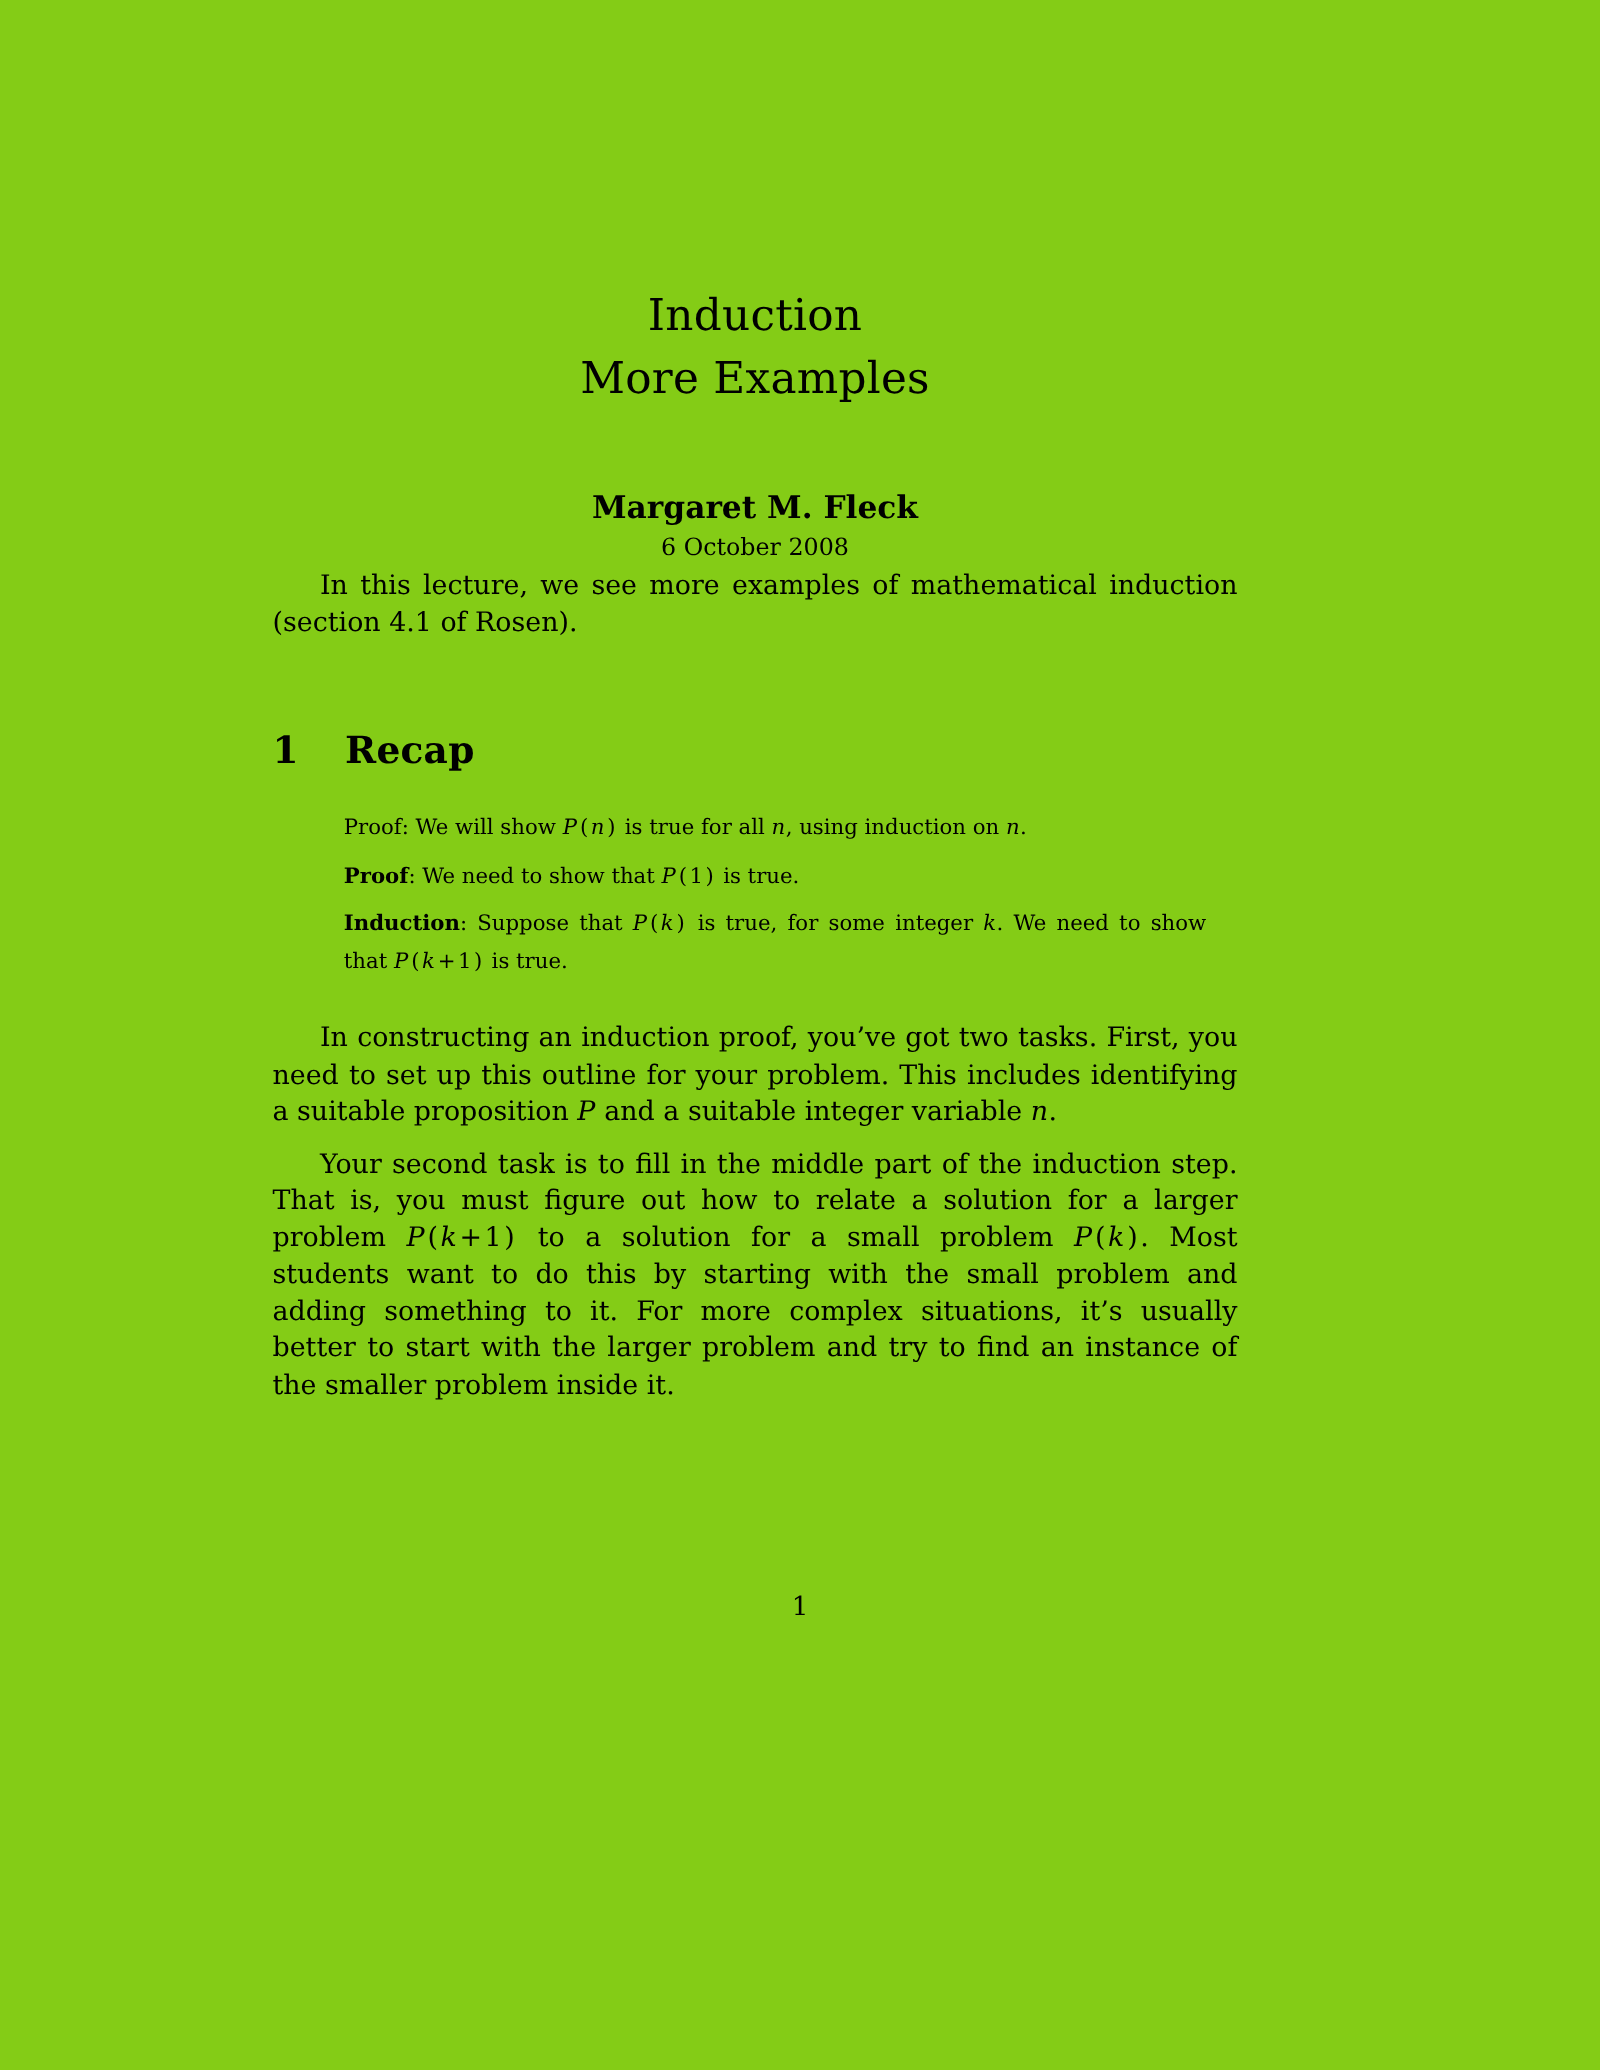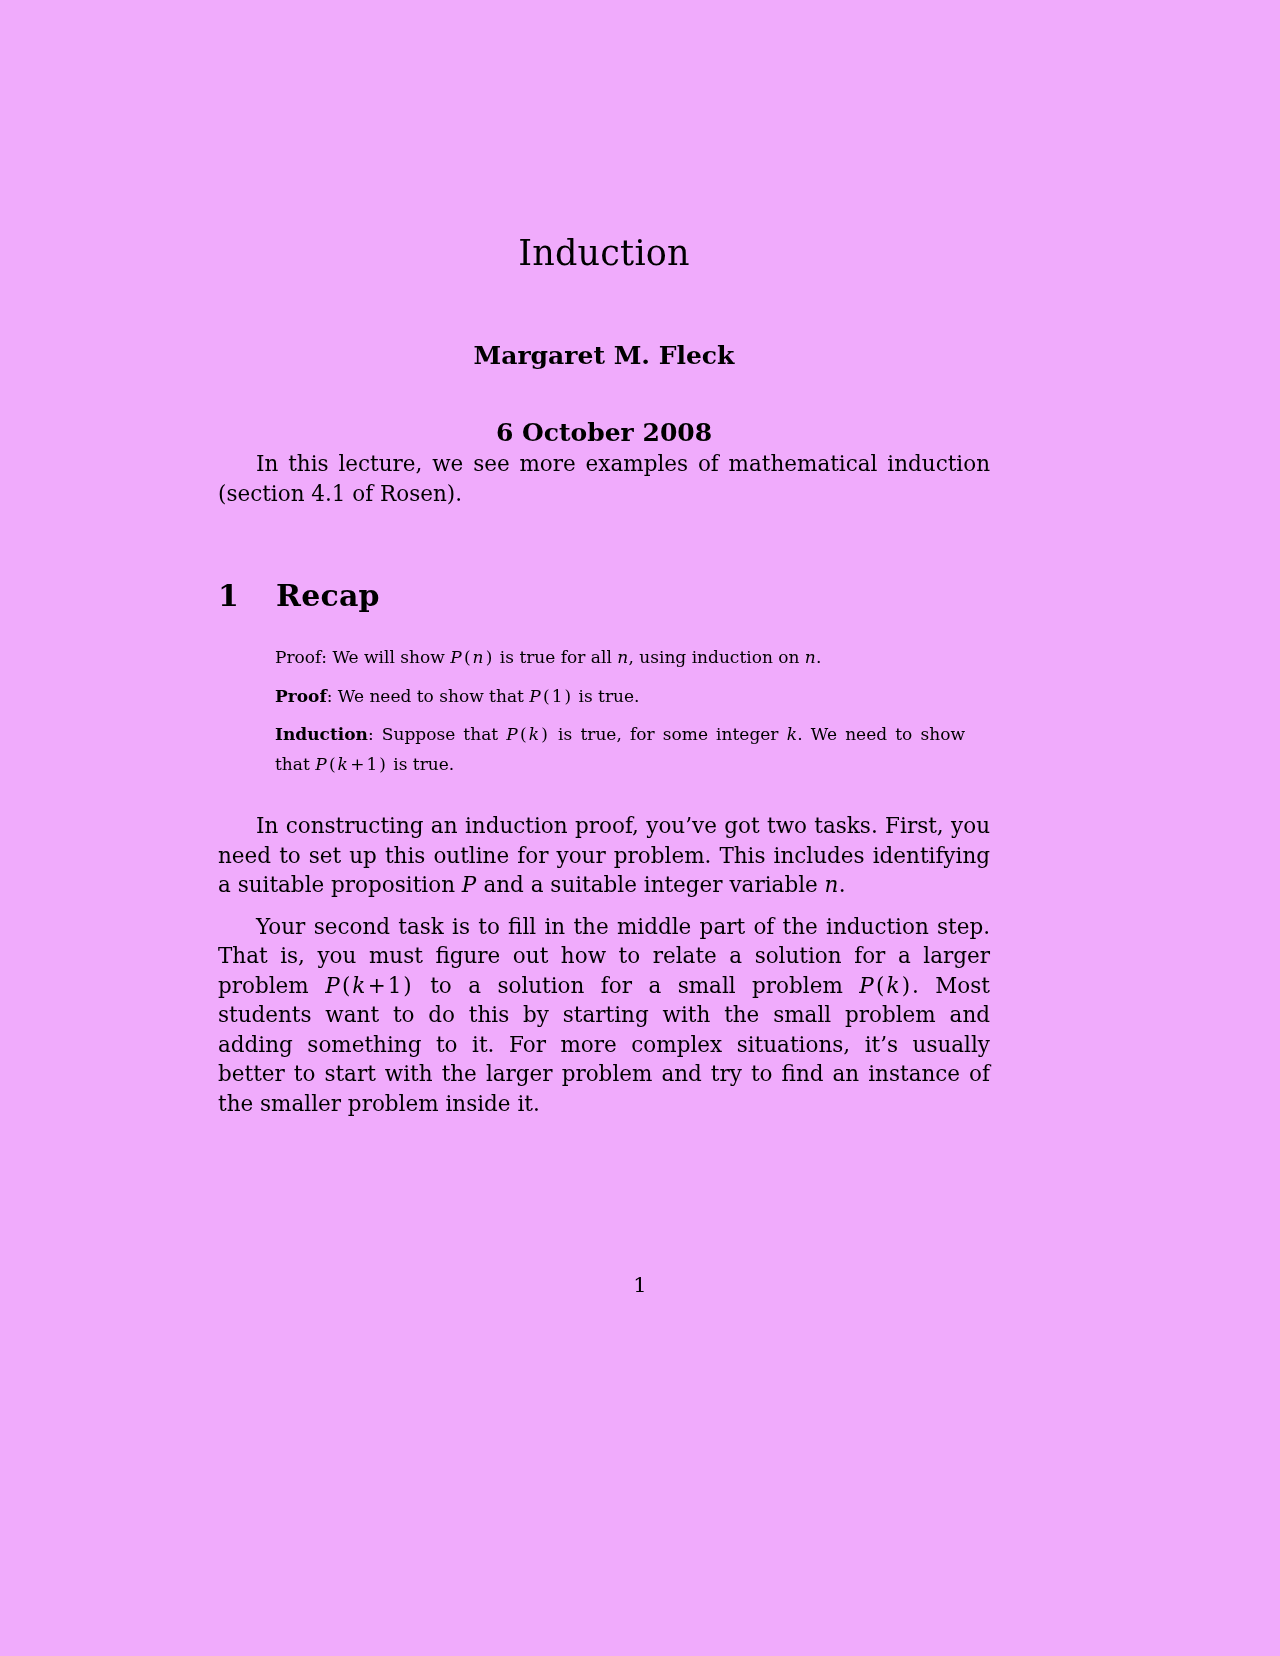--- a/index.html
+++ b/index.html
@@ -4,21 +4,21 @@
 <style>
   html, body {
     margin: 0;
     padding: 0;
     background: #ffffff;
   }
   .page {
     position: relative;
     width: 1280px;
     height: 1656px;
-    background: #f0abfc;
+    background: #84cc16;
     margin: 0 auto;
     font-family: "DejaVu Serif", "Liberation Serif", serif;
     color: #000000;
     overflow: hidden;
   }
   .content {
     position: absolute;
     left: 218px;
     top: 0;
     width: 772px;
@@ -34,24 +34,22 @@
     letter-spacing: 0.2px;
     font-weight: normal;
   }
   .author {
     margin-top: 62px;
     font-size: 25px;
     line-height: 32px;
     font-weight: bold;
   }
   .date {
-    margin-top: 45px;
-    font-size: 25px;
+    font-size: 19px;
     line-height: 32px;
-    font-weight: bold;
   }
   
   .body-par {
     font-size: 21.5px;
     line-height: 29.5px;
     text-align: justify;
     text-justify: inter-word;
     margin: 0;
     hyphens: none;
   }
@@ -123,20 +121,21 @@
   }
 </style>
 </head>
 <body>
 
 <div class="page">
   <div class="content">
 
     <div class="title-block">
       <div class="doc-title-line">Induction</div>
+      <div class="doc-title-line">More Examples</div>
       <div class="author">Margaret M. Fleck</div>
       <div class="date">6 October 2008</div>
     </div>
 
     <p class="body-par first-par">In this lecture, we see more examples of mathematical induction (section 4.1 of Rosen).</p>
 
     <div class="section-head">
       <span class="section-num">1</span><span>Recap</span>
     </div>
 

